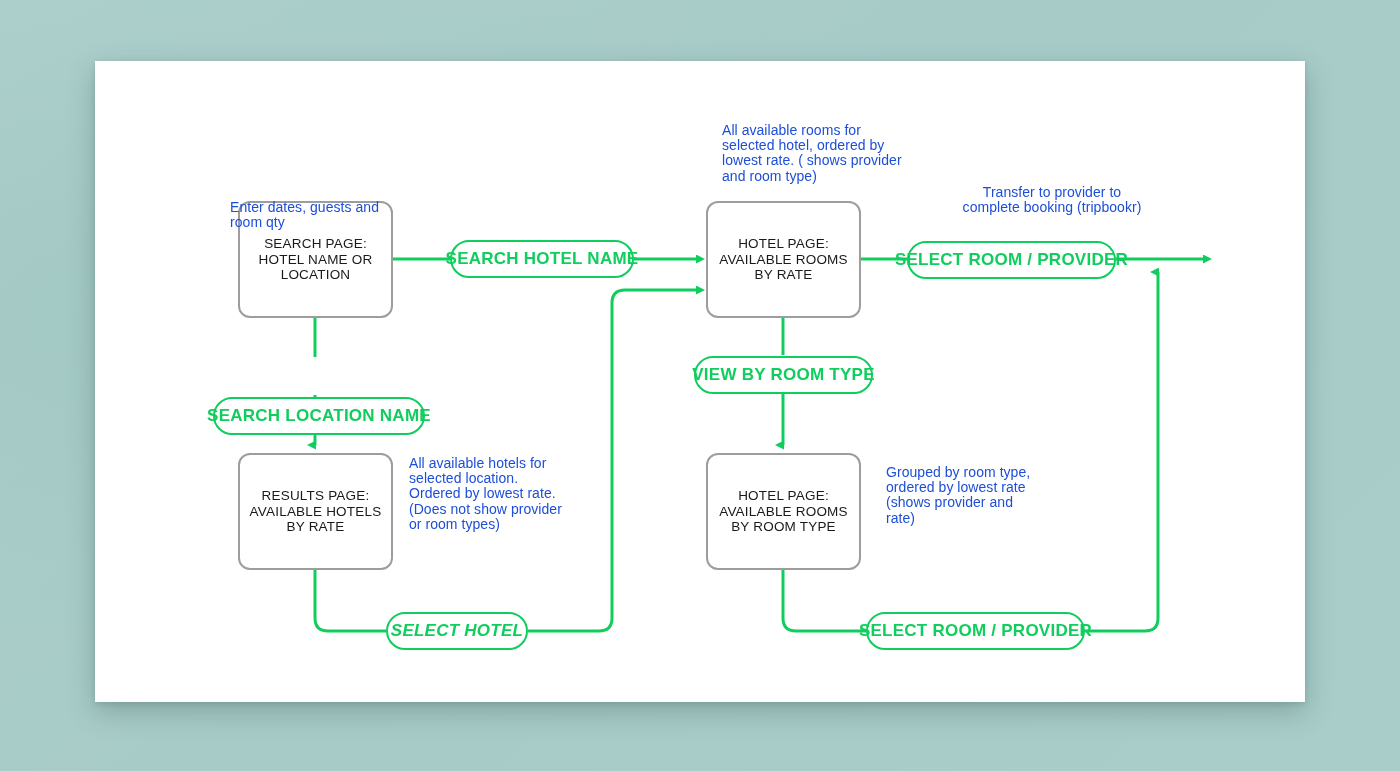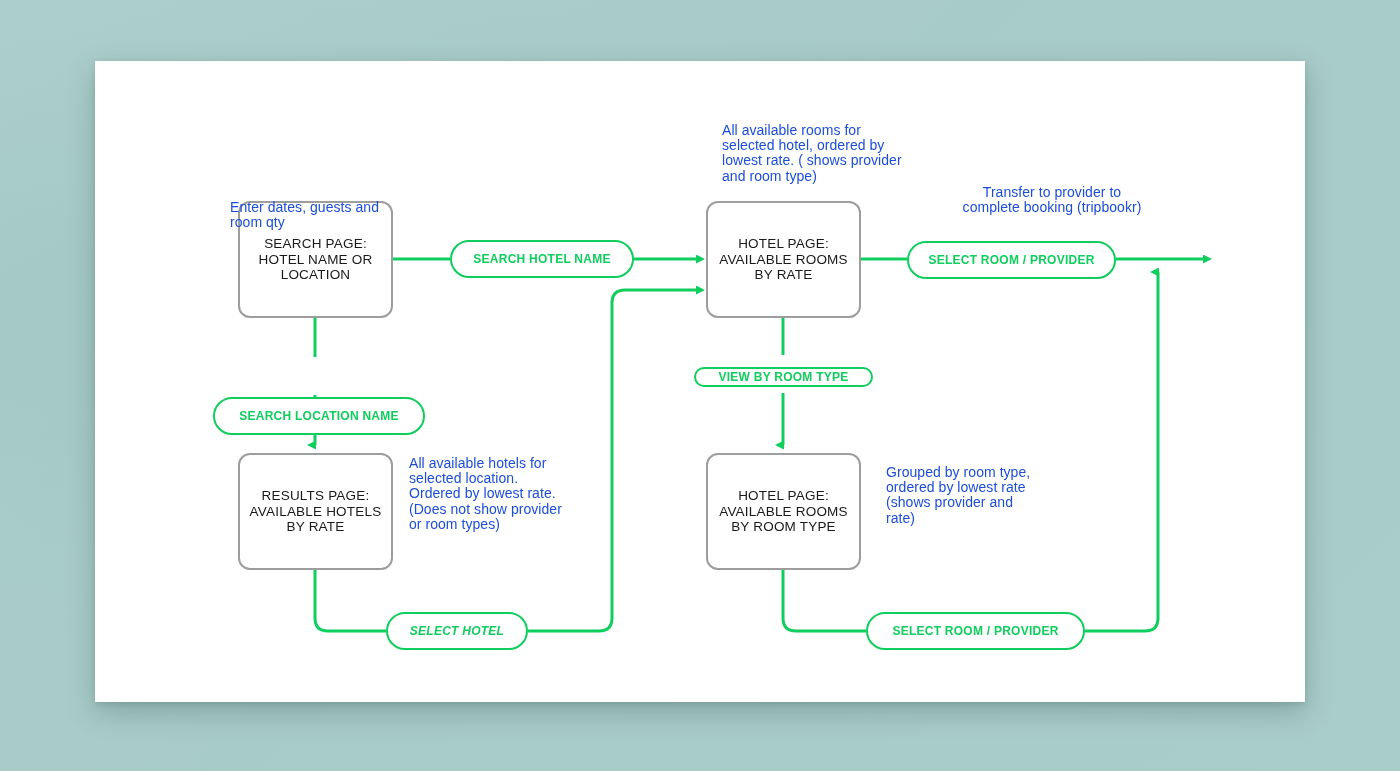--- a/index.html
+++ b/index.html
@@ -61,21 +61,21 @@
     position: absolute;
     box-sizing: border-box;
     border: 2px solid #10ce5d;
     border-radius: 999px;
     background: #ffffff;
     display: flex;
     align-items: center;
     justify-content: center;
     color: #10ce5d;
     font-weight: bold;
-    font-size: 12px;
+    font-size: 17px;
     letter-spacing: 0.25px;
     white-space: nowrap;
   }
   
   .note {
     position: absolute;
     color: #1d4ed8;
     font-size: 14px;
     line-height: 15.2px;
     white-space: pre-line;
@@ -159,21 +159,21 @@
 </div>
 
 <div class="pill" style="left:213px; top:357px; width:212px; height:38px;margin-top:40px;">
   <span>SEARCH LOCATION NAME</span>
 </div>
 
 <div class="pill" style="left:386px; top:612px; width:142px; height:38px;font-style:italic;">
   <span>SELECT HOTEL</span>
 </div>
 
-<div class="pill" style="left:694px; top:367px; width:179px; height:20px;">
+<div class="pill" style="left:694px; top:356px; width:179px; height:38px;">
   <span>VIEW BY ROOM TYPE</span>
 </div>
 
 <div class="pill" style="left:907px; top:241px; width:209px; height:38px;">
   <span>SELECT ROOM / PROVIDER</span>
 </div>
 
 <div class="pill" style="left:866px; top:612px; width:219px; height:38px;">
   <span>SELECT ROOM / PROVIDER</span>
 </div>

